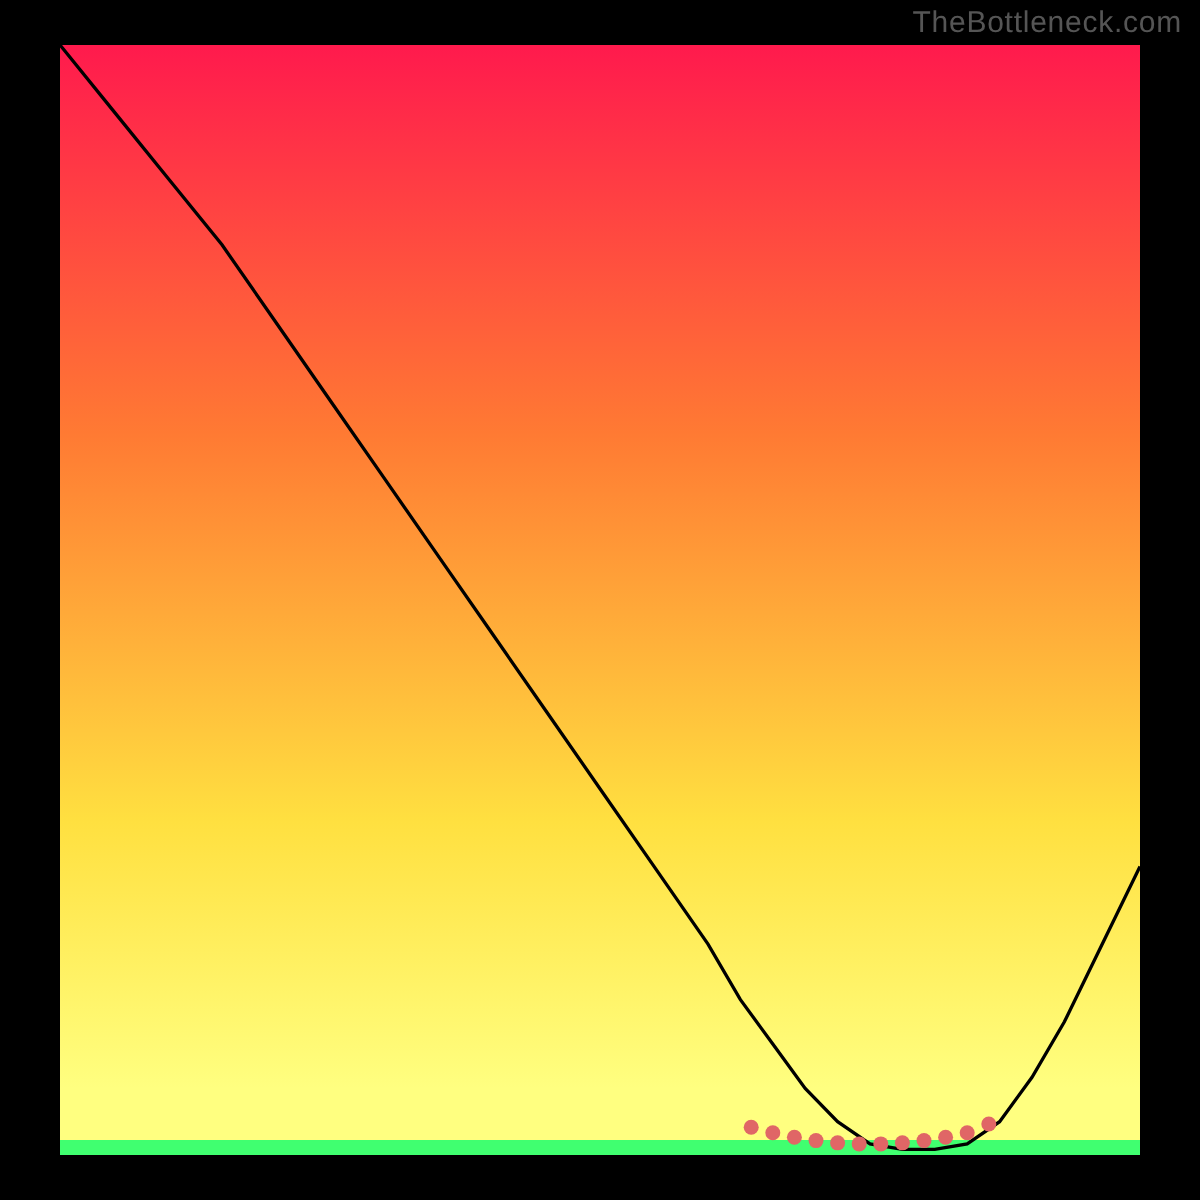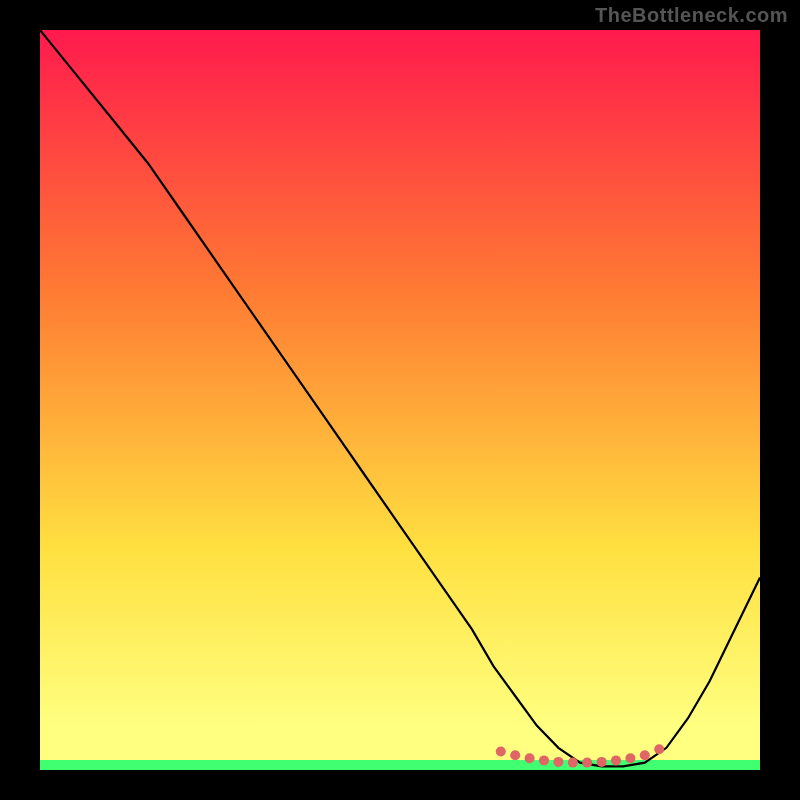--- a/index.html
+++ b/index.html
@@ -16,21 +16,21 @@
     width: 800px;
     height: 800px;
     background: #000;
   }
   .watermark {
     position: absolute;
     top: 4px;
     right: 12px;
     color: #555;
     font-size: 20px;
-    font-weight: bold;
+    font-weight: normal;
     letter-spacing: 0.5px;
     text-align: right;
   }
   .plot-area {
     position: absolute;
     left: 40px;
     top: 30px;
     width: 720px;
     height: 740px;
   }

